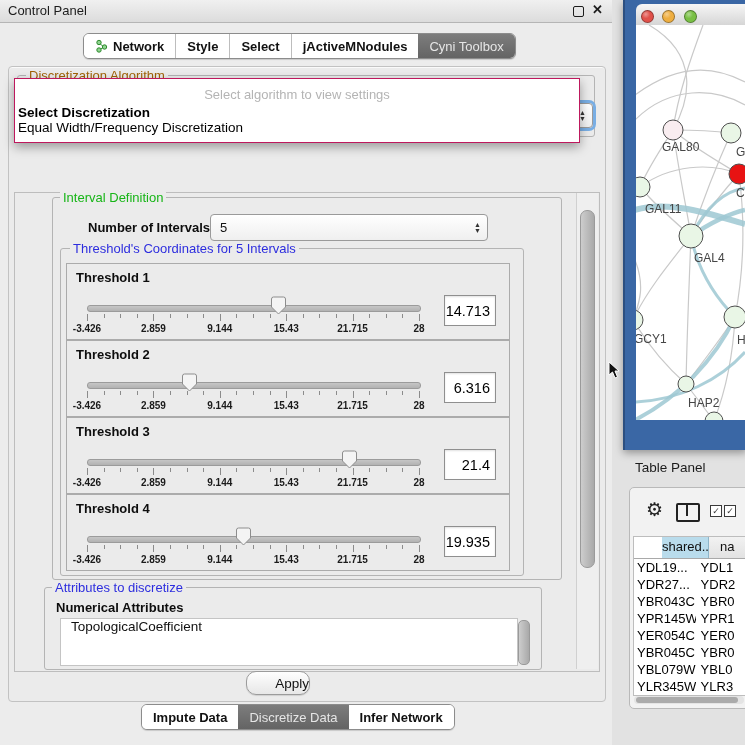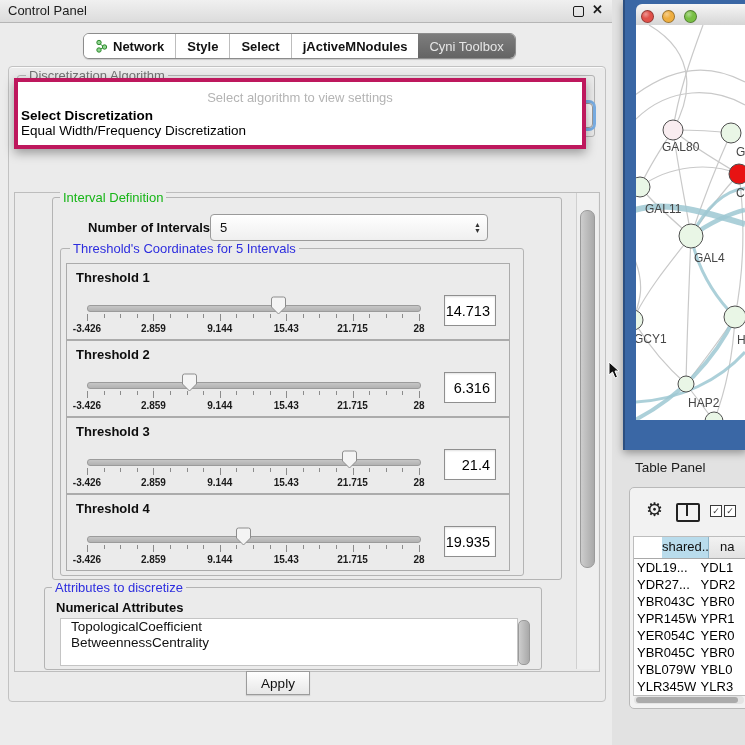--- a/index.html
+++ b/index.html
@@ -29,21 +29,21 @@
   .groupbox{position:absolute;border:1px solid #b4b4b4;border-radius:3px;}
   .gtitle{position:absolute;font-size:13px;background:#ebebeb;padding:0 3px;white-space:nowrap;}
   
   .combo{position:absolute;background:linear-gradient(#ffffff,#efefef);border:1px solid #9a9a9a;
      border-radius:4px;font-size:13px;color:#111;display:flex;align-items:center;padding-left:9px;}
   .combo .arrows{position:absolute;right:6px;top:50%;transform:translateY(-50%);
      font-size:7px;line-height:6px;color:#333;text-align:center;}
   .focusring{box-shadow:0 0 0 3px #79aee4;}
   
   #algo-popup{position:absolute;left:14px;top:78px;width:564px;height:63px;background:#fff;
-     border:4px solid #be185d;box-shadow:0 4px 10px rgba(0,0,0,.35);z-index:5;}
+     border:1px solid #be185d;box-shadow:0 4px 10px rgba(0,0,0,.35);z-index:5;}
   #algo-hint{position:absolute;left:0;top:8px;width:100%;text-align:center;font-size:13px;color:#b4b4b4;}
   .algo-opt{position:absolute;left:3px;font-size:13.5px;color:#000;white-space:nowrap;}
   
   #scroll-panel{position:absolute;left:14px;top:192px;width:584px;height:478px;background:#ebebeb;
      border:1px solid #bdbdbd;}
   #vscroll-track{position:absolute;left:576px;top:193px;width:21px;height:476px;background:#efefef;
      border-left:1px solid #d0d0d0;}
   .scroll-thumb{position:absolute;background:linear-gradient(90deg,#cdcdcd,#a9a9a9);
      border:1px solid #9a9a9a;border-radius:7px;}
   
@@ -61,22 +61,22 @@
   .th-valuebox{position:absolute;left:377px;top:31px;width:52px;height:31px;background:#fff;
      border:1px solid #8f8f8f;box-shadow:inset 0 1px 2px rgba(0,0,0,.12);
      font-size:14.5px;color:#000;display:flex;align-items:center;justify-content:flex-end;padding-right:5px;box-sizing:border-box;}
   
   #attr-list{position:absolute;left:60px;top:618px;width:456px;height:46px;background:#fff;
      border:1px solid #c4c4c4;overflow:hidden;font-size:13.5px;color:#111;}
   .attr-item{padding:0 0 0 10px;line-height:15.5px;white-space:nowrap;}
   #attr-scroll{left:518px;top:620px;width:10px;height:43px;border-radius:5px;}
   
   #apply-btn{position:absolute;left:246px;top:671px;width:62px;height:22px;border:1px solid #9b9b9b;
-     border-radius:0;background:linear-gradient(#fefefe,#e7e7e7);font-size:13.5px;color:#111;
-     display:flex;align-items:center;justify-content:center;box-shadow:0 1px 1px rgba(0,0,0,.12);}
+     border-radius:10px;background:linear-gradient(#fefefe,#e7e7e7);font-size:13.5px;color:#111;
+     display:flex;align-items:center;justify-content:flex-end;box-shadow:0 1px 1px rgba(0,0,0,.12);}
   
   #right-bg{position:absolute;left:612px;top:0;width:133px;height:745px;background:#e2e2e2;}
   #net-window{position:absolute;left:623px;top:0;width:122px;height:450px;background:#3a67a5;
      border-left:2px solid #2c4f80;box-shadow:0 3px 8px rgba(0,0,0,.35);}
   #net-titlebar{position:absolute;left:636px;top:4px;width:109px;height:21px;
      background:linear-gradient(#f6f6f6,#d6d6d6);border-bottom:1px solid #a9a9a9;border-top-left-radius:6px;}
   .light{position:absolute;top:10px;width:13px;height:13px;border-radius:50%;border:1px solid rgba(0,0,0,.35);box-sizing:border-box;}
   #net-canvas{position:absolute;left:636px;top:25px;width:109px;height:395px;background:#fff;overflow:hidden;}
   #net-svg{position:absolute;left:0;top:0;}
   
@@ -139,21 +139,21 @@
           <span>jActiveMNodules</span>
         </div>
         <div class="tab sel">
           <span>Cyni Toolbox</span>
         </div>
       </div>
 
     <div id="outer-panel">
 
       <div class="groupbox" style="left:8px;top:8px;width:576px;height:60px;">
-        <span class="gtitle" style="left:8px;top:-8px;color:#737373;">Discretization Algorithm</span>
+        <span class="gtitle" style="left:8px;top:-8px;color:#a16207;">Discretization Algorithm</span>
         <div class="combo focusring" style="left:8px;top:27px;width:556px;height:23px;">
           <span class="arrows">▲<br>▼</span>
         </div>
       </div>
 
     </div>
 
     <div id="algo-popup">
       <div id="algo-hint">Select algorithm to view settings</div>
       <div id="algo-options"></div>
@@ -335,28 +335,38 @@
 
     <div id="vscroll-track">
       <div class="scroll-thumb" style="left:3px;top:17px;width:13px;height:356px;"></div>
     </div>
 
     <div class="groupbox" style="left:44px;top:587px;width:496px;height:81px;"></div>
     <span class="gtitle" style="left: 52px; top: 580px; position: absolute; color: rgb(45, 45, 222);" id="attrs-title">Attributes to discretize</span>
     <span style="position:absolute;left:56px;top:600px;font-size:13px;font-weight:700;color:#0d0d0d;">Numerical Attributes</span>
     <div id="attr-list">
         <div class="attr-item">TopologicalCoefficient</div>
-        <div class="attr-item">BetweennessCentrality</div>
       </div>
     <div id="attr-scroll" class="scroll-thumb" style="position:absolute;"></div>
 
     <div id="apply-btn">
         <span>Apply</span>
       </div>
 
+    <div id="bottom-tabs" class="tabbar">
+        <div class="tab">
+          <span>Impute Data</span>
+        </div>
+        <div class="tab sel">
+          <span>Discretize Data</span>
+        </div>
+        <div class="tab">
+          <span>Infer Network</span>
+        </div>
+      </div>
   </div>
 
   <div id="net-window"></div>
   <div id="net-titlebar"></div>
   <div id="lights">
       <div class="light" style="left: 641px; background: radial-gradient(circle at 35% 30%, rgba(255, 255, 255, 0.4), transparent 40%), rgb(224, 81, 74);"></div>
       <div class="light" style="left: 662px; background: radial-gradient(circle at 35% 30%, rgba(255, 255, 255, 0.4), transparent 40%), rgb(238, 174, 64);"></div>
       <div class="light" style="left: 684px; background: radial-gradient(circle at 35% 30%, rgba(255, 255, 255, 0.4), transparent 40%), rgb(121, 192, 69);"></div>
     </div>
   <div id="net-canvas">

